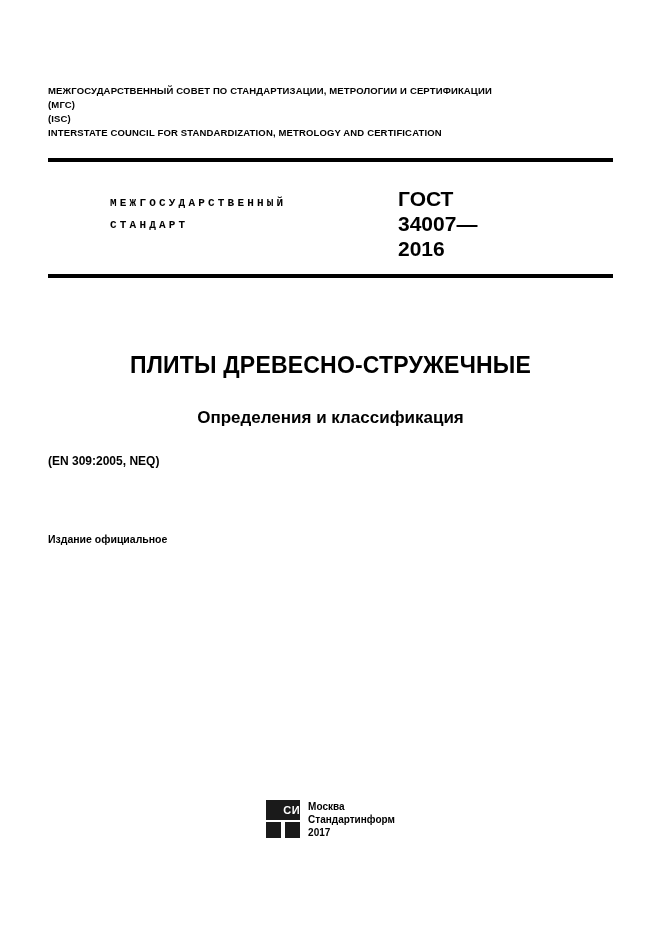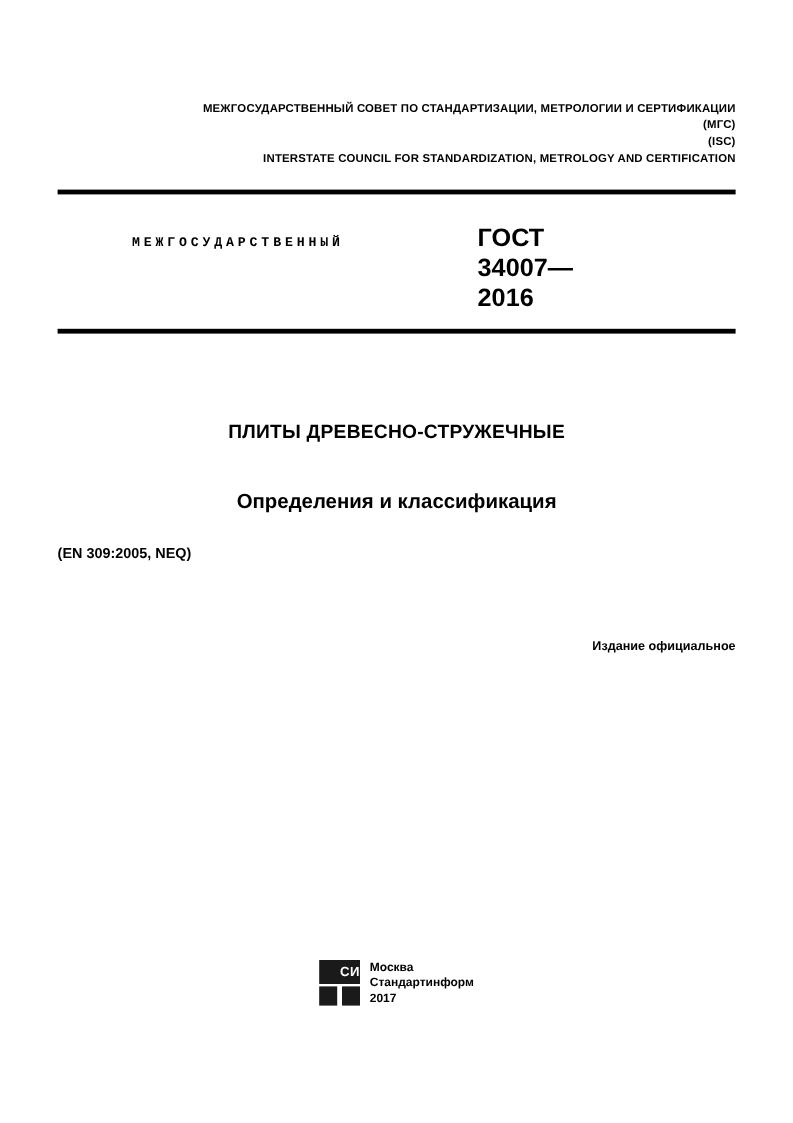--- a/index.html
+++ b/index.html
@@ -29,21 +29,21 @@
     width: 565px;
     height: 936px;
   }
 
   
   .council {
     position: absolute;
     top: 84px;
     left: 0;
     width: 565px;
-    text-align: right;
+    text-align: left;
     font-size: 9.5px;
     font-weight: bold;
     line-height: 14px;
     letter-spacing: 0.15px;
   }
   .council .line {
     display: block;
     white-space: nowrap;
   }
 
@@ -90,21 +90,21 @@
   }
   .std-right span { display: block; white-space: nowrap; }
 
   
   .doc-title {
     position: absolute;
     top: 352px;
     left: 0;
     width: 565px;
     text-align: center;
-    font-size: 16px;
+    font-size: 23px;
     font-weight: bold;
     letter-spacing: 0.2px;
   }
   .doc-subtitle {
     position: absolute;
     top: 408px;
     left: 0;
     width: 565px;
     text-align: center;
     font-size: 17px;
@@ -116,21 +116,21 @@
     left: 0;
     width: 565px;
     font-size: 12px;
     font-weight: bold;
   }
   .doc-edition {
     position: absolute;
     top: 533px;
     left: 0;
     width: 565px;
-    text-align: right;
+    text-align: left;
     font-size: 10.5px;
     font-weight: bold;
   }
 
   
   .publisher {
     position: absolute;
     top: 796px;
     left: 0;
     width: 565px;
@@ -183,20 +183,21 @@
       <span class="line">(МГС)</span>
       <span class="line">(ISC)</span>
       <span class="line">INTERSTATE COUNCIL FOR STANDARDIZATION, METROLOGY AND CERTIFICATION</span>
     </div>
 
     <div class="rule rule-top"></div>
 
     <div class="std-row">
       <div class="std-left">
         <div class="l1">МЕЖГОСУДАРСТВЕННЫЙ</div>
+        <div class="l2">СТАНДАРТ</div>
       </div>
       <div class="std-right">
         <span>ГОСТ</span>
         <span>34007—</span>
         <span>2016</span>
       </div>
     </div>
 
     <div class="rule rule-bottom"></div>
 

